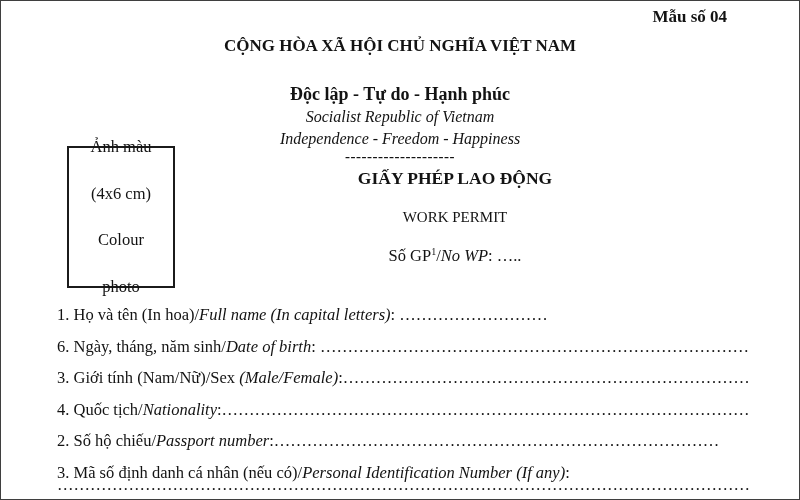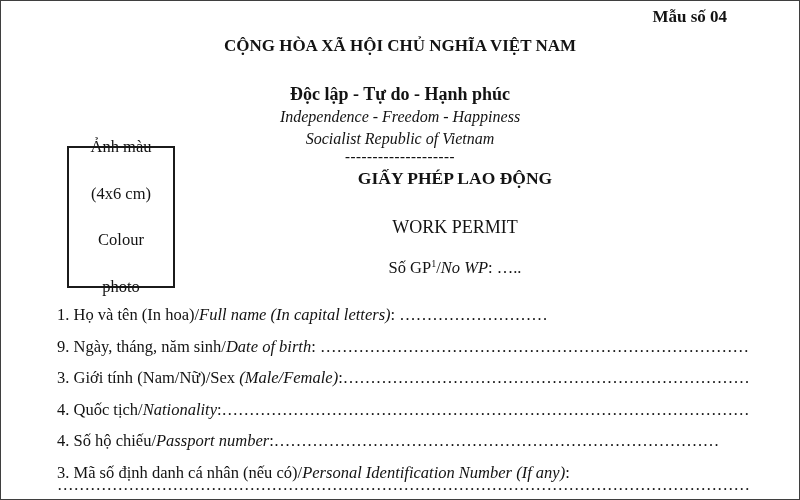--- a/index.html
+++ b/index.html
@@ -31,21 +31,21 @@
     border:2px solid #1b1b1b;
     display:flex;flex-direction:column;
     align-items:center;justify-content:center;
     text-align:center;font-size:16.5px;line-height:22.5px;gap:24px;
   }
   .title-block{
     position:absolute;top:167px;left:110px;right:0;
     text-align:center;
   }
   .tb-vi{font-size:17.5px;font-weight:bold;}
-  .tb-en{font-size:18px;margin-top:28px;}
+  .tb-en{font-size:15px;margin-top:20px;}
   .tb-no{font-size:16.5px;margin-top:20px;}
   .tb-no sup{font-size:10px;line-height:0;}
   .fields{
     position:absolute;left:56px;top:298px;width:692px;
     font-size:16.5px;
   }
   .field{
     line-height:31.6px;
     white-space:nowrap;overflow:hidden;
   }
@@ -59,42 +59,42 @@
 </head>
 <body>
 
 <div class="page">
 
   <div class="form-number">Mẫu số 04</div>
 
   <div class="nat-header">
     <div class="nh-vi1">CỘNG HÒA XÃ HỘI CHỦ NGHĨA VIỆT NAM</div>
     <div class="nh-vi2">Độc lập - Tự do - Hạnh phúc</div>
+    <div class="nh-en">Socialist Republic of Vietnam</div>
     <div class="nh-en">Independence - Freedom - Happiness</div>
-    <div class="nh-en">Socialist Republic of Vietnam</div>
     <div class="nh-sep">--------------------</div>
   </div>
 
   <div class="photo-box">
     <div>Ảnh màu</div>
     <div>(4x6 cm)</div>
     <div>Colour</div>
     <div>photo</div>
   </div>
 
   <div class="title-block">
     <div class="tb-vi">GIẤY PHÉP LAO ĐỘNG</div>
     <div class="tb-en">WORK PERMIT</div>
     <div class="tb-no"><span>Số GP</span><sup>1</sup><span>/</span><span class="it">No WP</span><span>: …..</span></div>
   </div>
 
   <div class="fields">
     <div class="field"><span>1. Họ và tên (In hoa)/</span><span class="it">Full name (In capital letters)</span><span>: ………………………</span></div>
-    <div class="field"><span>9. Ngày, tháng, năm sinh/</span><span class="it">Date of birth</span><span>: ………………………………………………………………………</span></div>
+    <div class="field"><span>6. Ngày, tháng, năm sinh/</span><span class="it">Date of birth</span><span>: ………………………………………………………………………</span></div>
     <div class="field"><span>3. Giới tính (Nam/Nữ)/Sex </span><span class="it">(Male/Female)</span><span>:……………………………………………………………………</span></div>
     <div class="field"><span>4. Quốc tịch/</span><span class="it">Nationality</span><span>:………………………………………………………………………………………………………</span></div>
-    <div class="field"><span>4. Số hộ chiếu/</span><span class="it">Passport number</span><span>:………………………………………………………………………</span></div>
+    <div class="field"><span>2. Số hộ chiếu/</span><span class="it">Passport number</span><span>:………………………………………………………………………</span></div>
     <div class="field"><span>3. Mã số định danh cá nhân (nếu có)/</span><span class="it">Personal Identification Number (If any)</span><span>:</span></div>
   </div>
 
   <div class="trailing-dots">…………………………………………………………………………………………………………………………………………………………</div>
 
 </div>
 
 </body></html>

